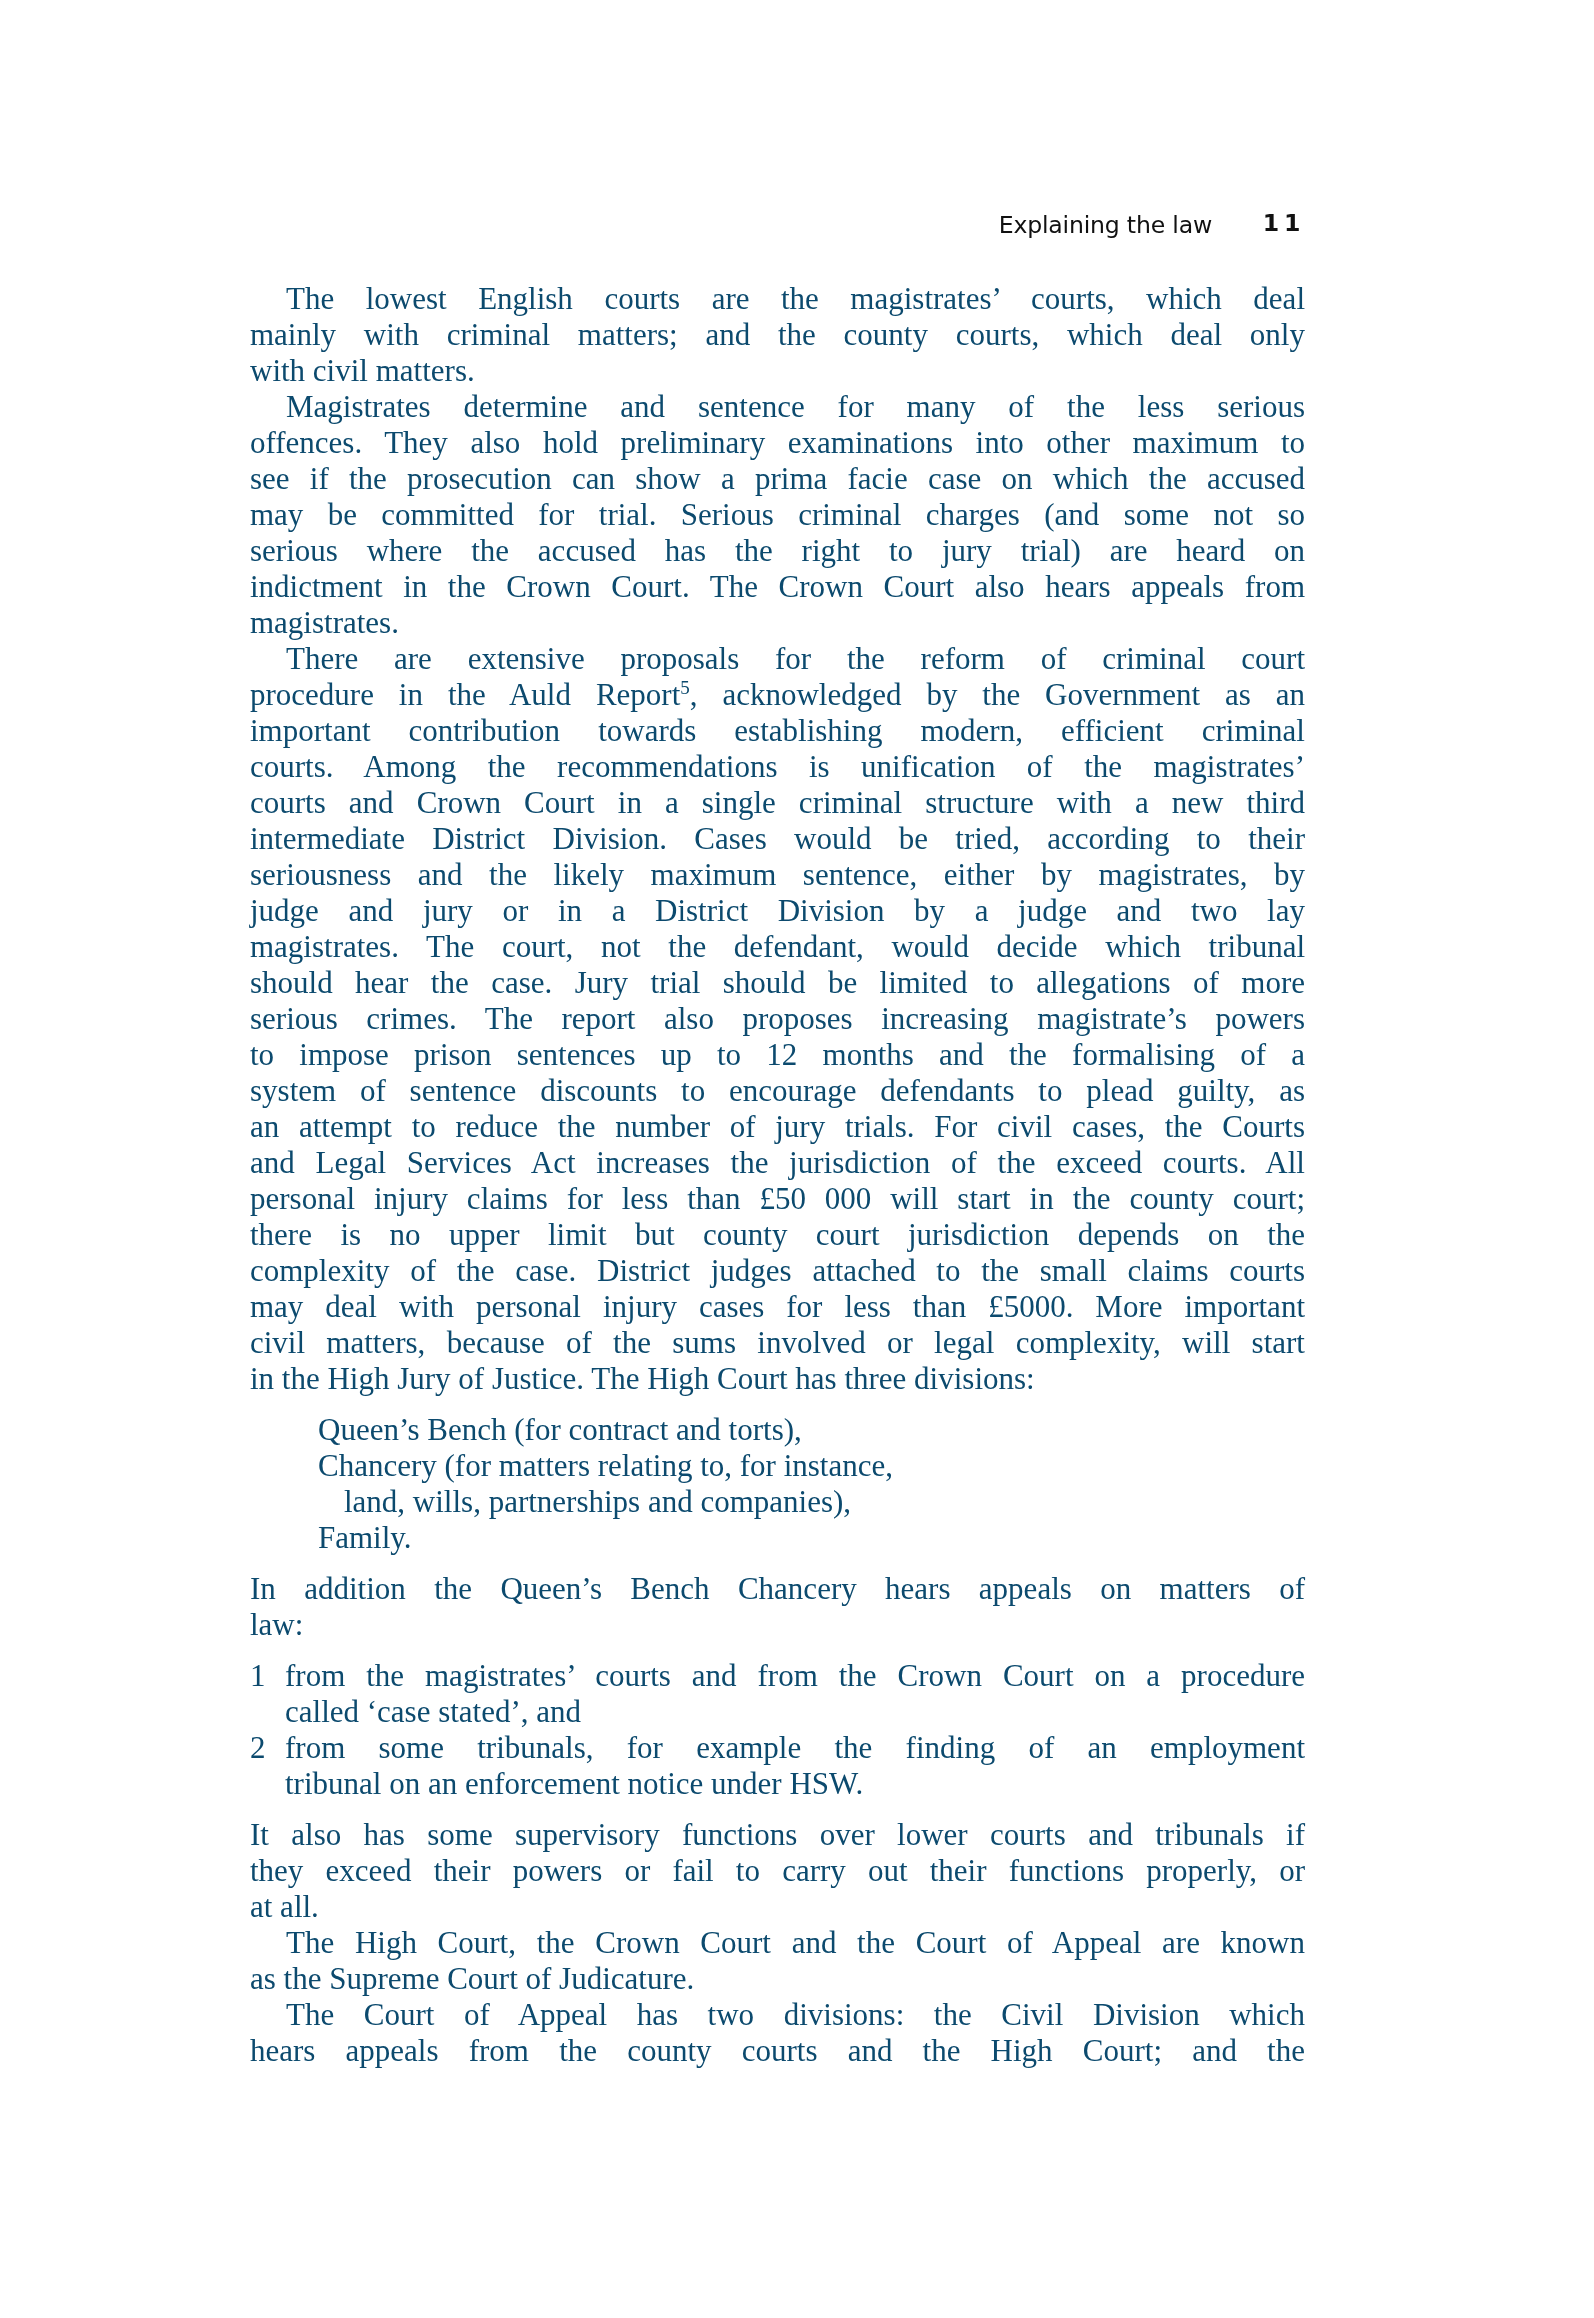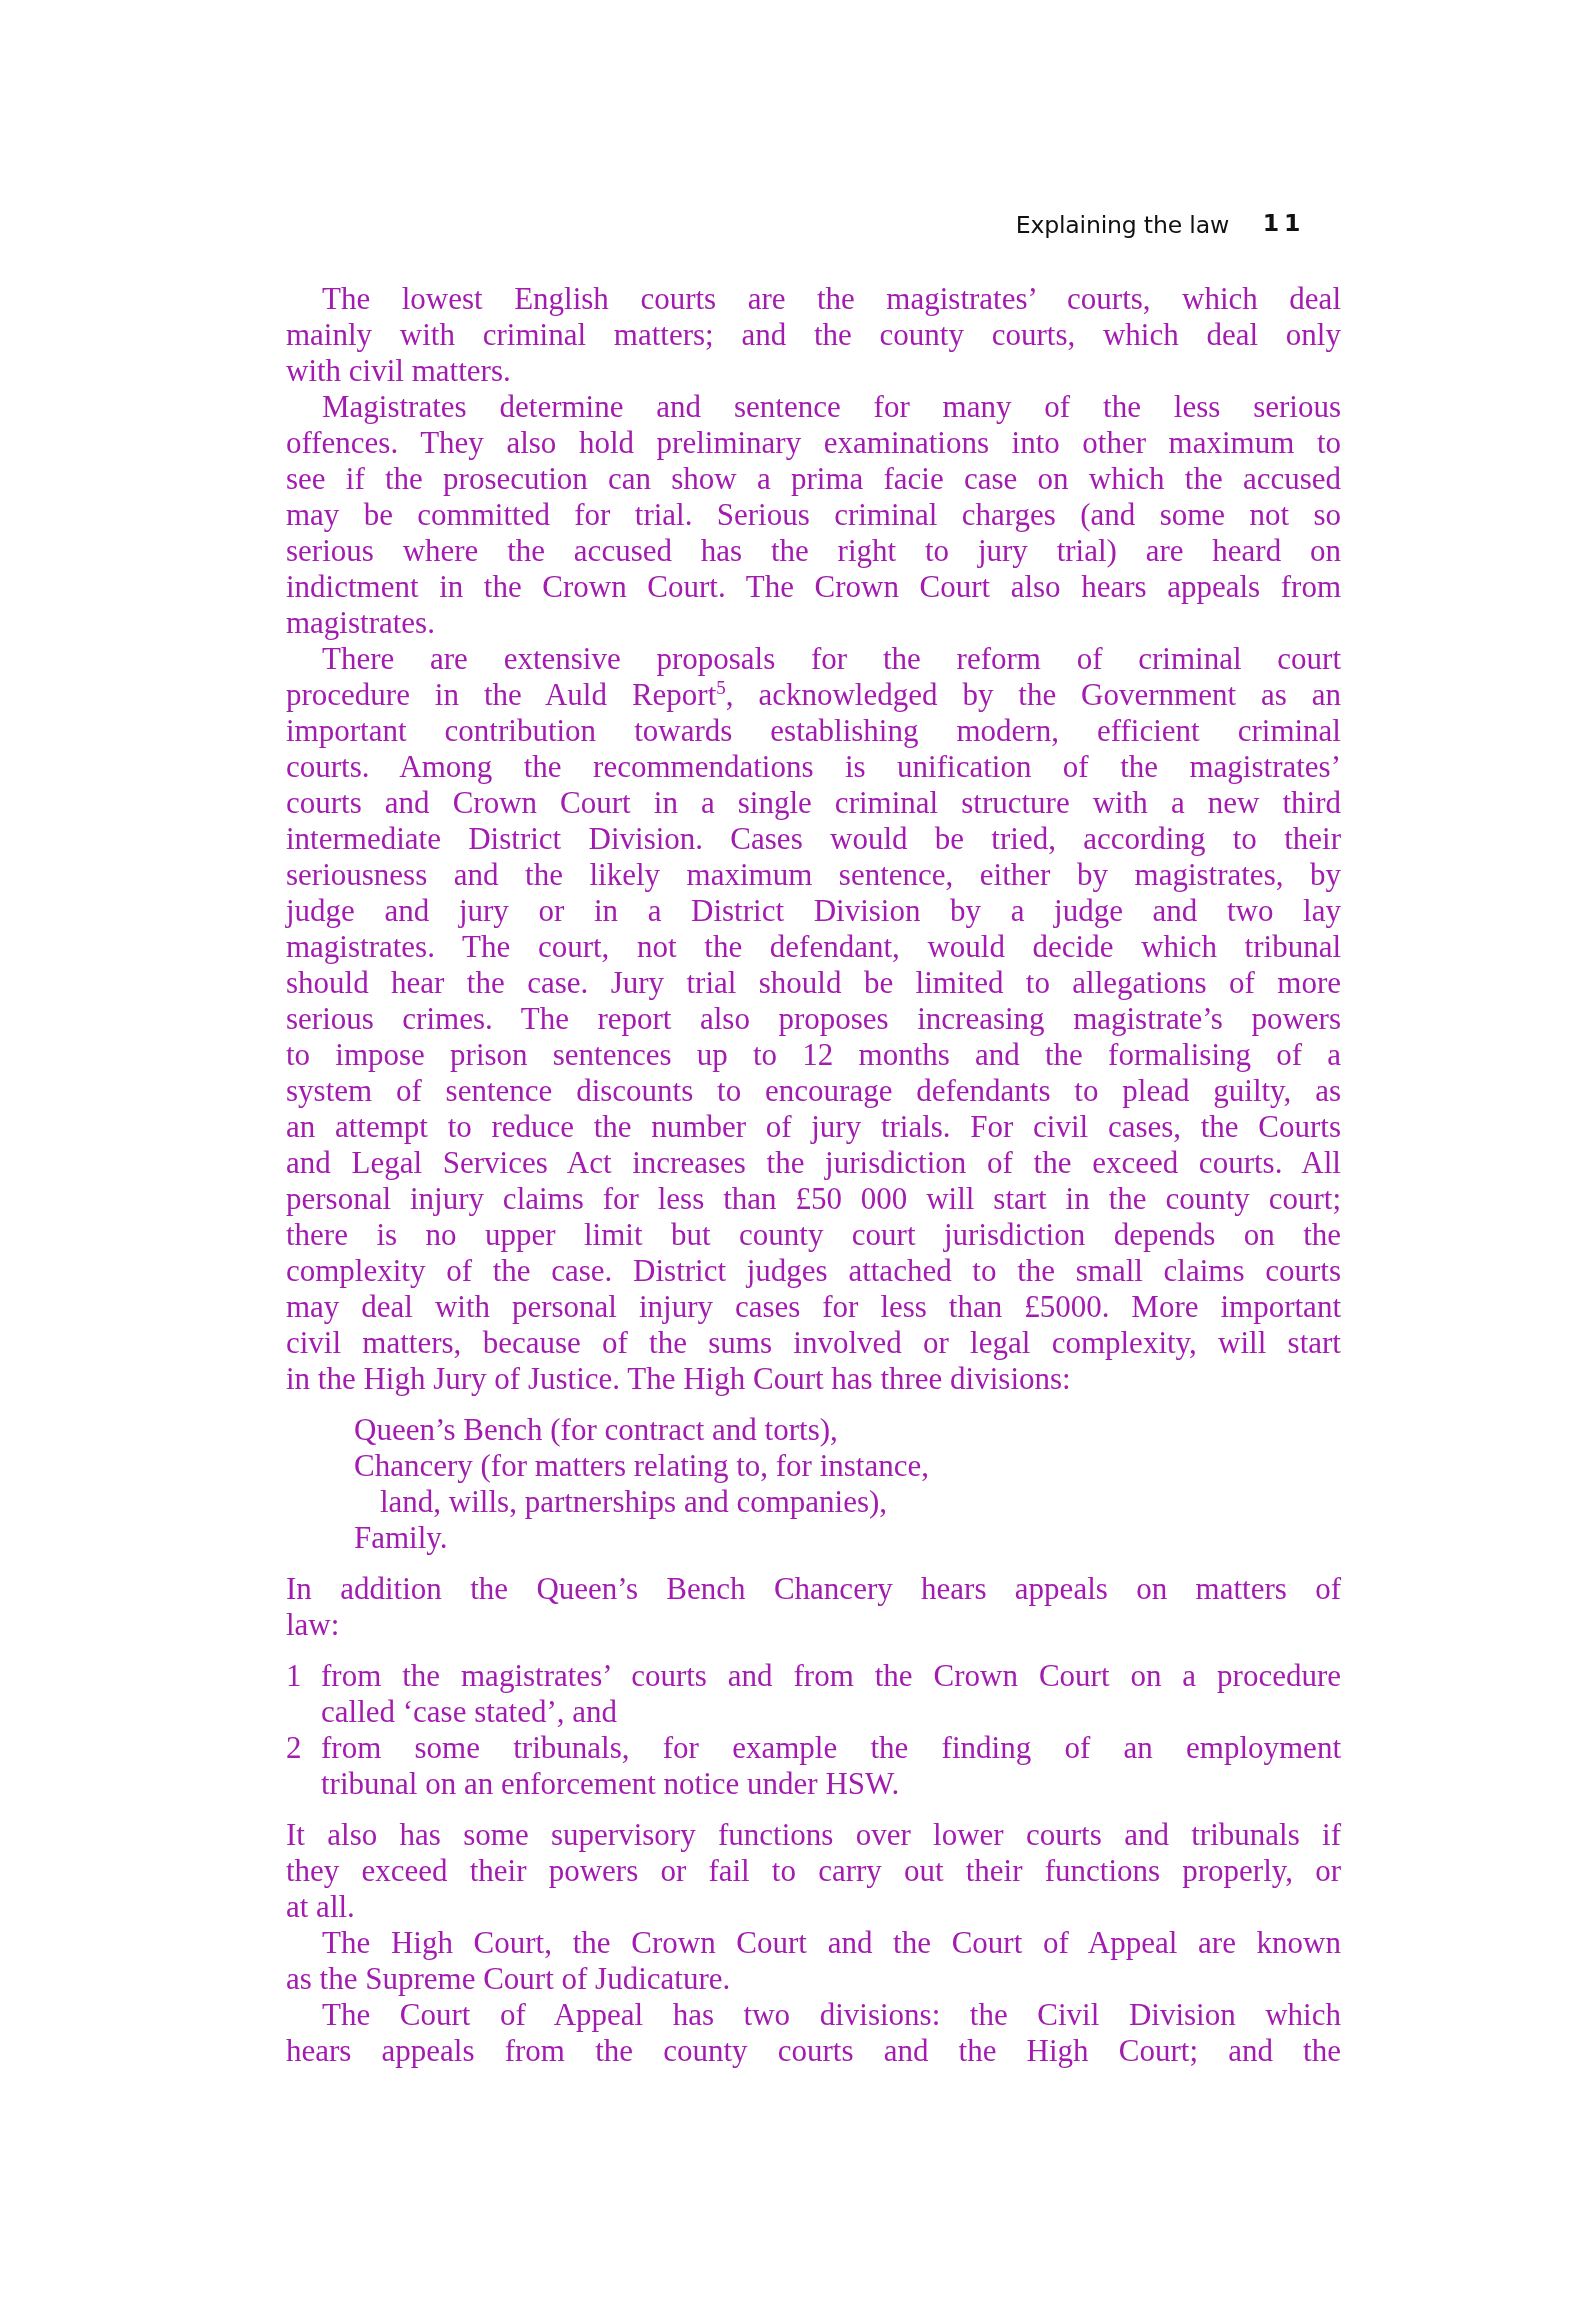--- a/index.html
+++ b/index.html
@@ -19,41 +19,40 @@
     top: 206px;
     left: 943px;
     width: 362px;
     height: 39px;
     font-family: "DejaVu Sans", sans-serif;
     font-size: 23.6px;
     color: #111;
   }
   .running-head .title {
     position: absolute;
-    right: 76px;
+    right: 93px;
     top: 4.7px;
     letter-spacing: -0.2px;
   }
   .running-head .pageno {
     position: absolute;
     right: 0px;
     top: 3.1px;
     font-weight: bold;
     letter-spacing: 4.7px;
   }
   .body-text {
     position: absolute;
     left: 250px;
     top: 281px;
     width: 1055px;
     font-family: "Liberation Serif", serif;
     font-size: 31px;
     line-height: 36px;
-    color: #a21caf;
-    margin-left: 36px;
+    color: #0c4a6e;
   }
   .line {
     display: block;
     white-space: nowrap;
     text-align: justify;
     text-align-last: justify;
     height: 36px;
     overflow: visible;
   }
   .line.last {

